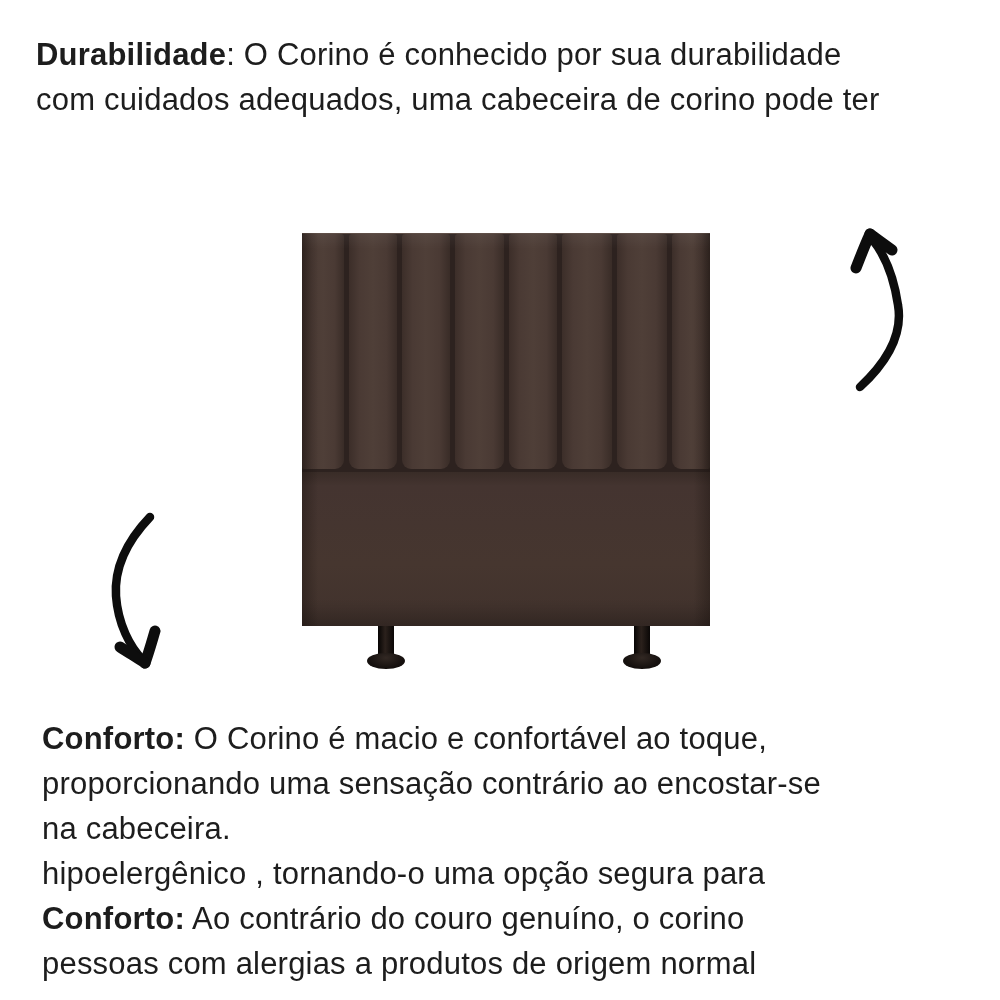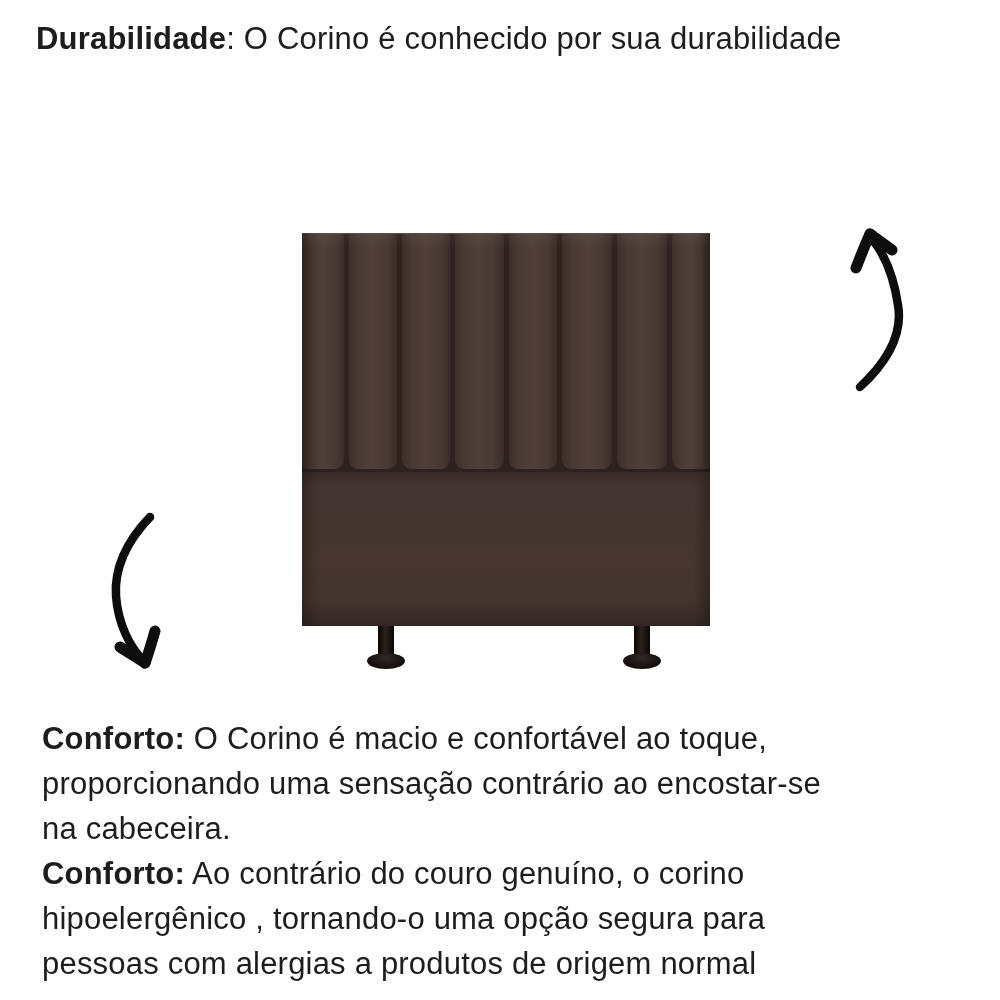--- a/index.html
+++ b/index.html
@@ -6,21 +6,21 @@
   .canvas{
     position:relative;width:1000px;height:1000px;overflow:hidden;
     background:var(--background,#ffffff);
     font-family:"Liberation Sans", sans-serif;
     color:var(--text,#1d1d1d);
   }
   
   .para{position:absolute;font-size:31px;line-height:45px;letter-spacing:0.2px;}
   .para .line{white-space:pre;height:45px;}
   .para strong{font-weight:700;}
-  .top-para{left:36px;top:16px;}
+  .top-para{left:36px;top:32px;}
   .bottom-para{left:42px;top:716px;}
   
   .headboard{
     position:absolute;left:302px;top:233px;width:408px;height:393px;margin:0;
     background:var(--lower,#443430);
   }
   .channels{
     position:absolute;left:0;top:0;width:408px;height:239px;
     background:var(--groove,#2d221f);
     display:flex;column-gap:5px;align-items:flex-start;
@@ -68,20 +68,21 @@
   .arrows .shaft{stroke-width:8.5px;}
   .arrows .barb{stroke-width:11px;}
 </style>
 </head>
 <body>
 
 <div class="canvas">
 
   <section class="para top-para">
     <div class="line"><strong>Durabilidade</strong><span>:</span><span> O Corino é conhecido por sua durabilidade</span></div>
+    <div class="line">com cuidados adequados, uma cabeceira de corino pode ter</div>
   </section>
 
   <figure class="headboard">
     <div class="channels">
       <div class="strip"></div>
       <div class="strip"></div>
       <div class="strip"></div>
       <div class="strip"></div>
       <div class="strip"></div>
       <div class="strip"></div>
@@ -111,18 +112,18 @@
       <path class="shaft" d="M150 517 C129 539 114 566 116 596 C118 624 130 647 143 660"></path>
       <path class="barb" d="M145 663 C149 652 152 641 155 631"></path>
       <path class="barb" d="M145 663 C137 658 128 652 120 647"></path>
     </g>
   </svg>
 
   <section class="para bottom-para">
     <div class="line"><strong>Conforto:</strong><span> O Corino é macio e confortável ao toque,</span></div>
     <div class="line">proporcionando uma sensação contrário ao encostar-se</div>
     <div class="line">na cabeceira.</div>
+    <div class="line">hipoelergênico , tornando-o uma opção segura para</div>
     <div class="line"><strong>Conforto:</strong><span> Ao contrário do couro genuíno, o corino</span></div>
-    <div class="line">hipoelergênico , tornando-o uma opção segura para</div>
     <div class="line">pessoas com alergias a produtos de origem normal</div>
   </section>
 
 </div>
 
 </body></html>

